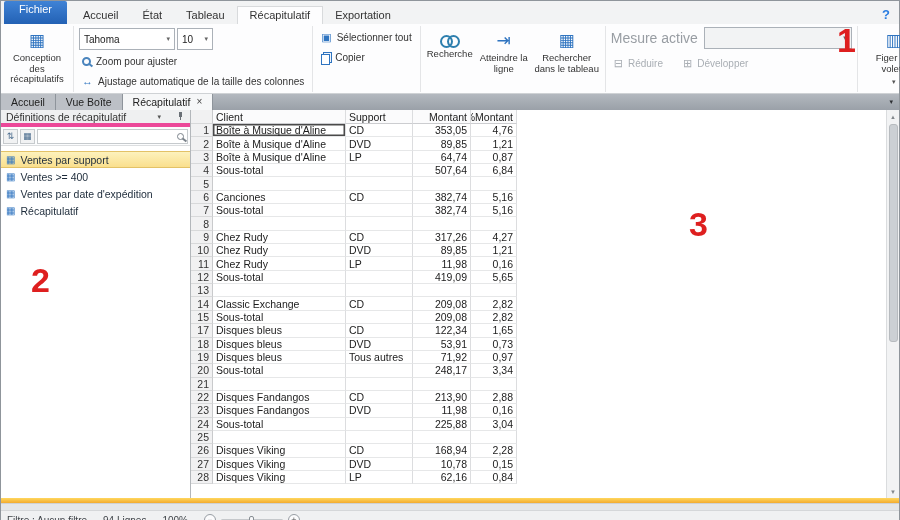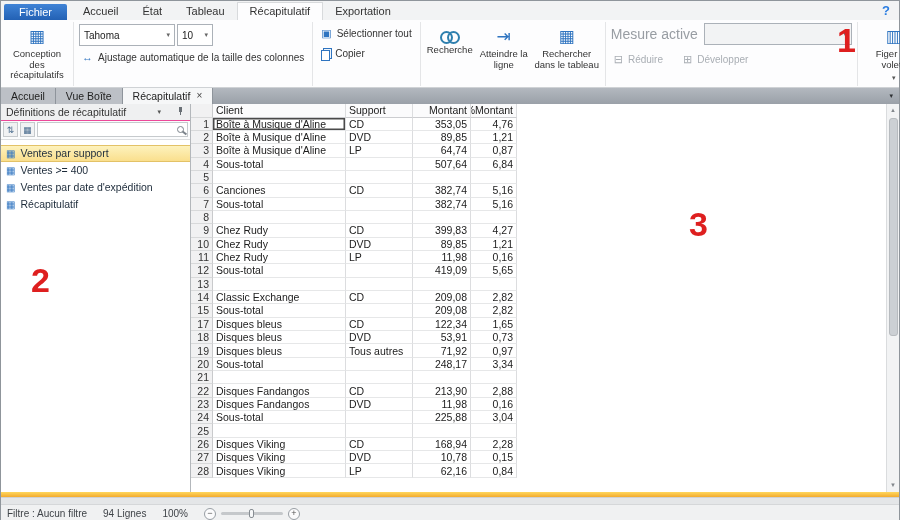--- a/index.html
+++ b/index.html
@@ -3,21 +3,21 @@
 <meta charset="utf-8">
 <style>
   *{margin:0;padding:0;box-sizing:border-box}
   html,body{width:900px;height:520px;overflow:hidden}
   body{font-family:"Liberation Sans",sans-serif;background:#dfe1e3}
   .window{position:relative;width:900px;height:520px;border:1px solid #8f959b;background:#fdfdfe;display:flex;flex-direction:column}
 
   
   .ribbon-tabs{flex:0 0 19px;background:#f2f3f4;display:flex;align-items:flex-end;padding-left:3px}
   .rtab{font-size:11px;color:#333;padding:2px 12px 3px;white-space:nowrap}
-  .rtab.file{background:linear-gradient(#3f83d6,#2361b4);color:#fff;border-radius:2px 2px 0 0;padding:2px 15px 2px;margin-right:4px}
+  .rtab.file{background:linear-gradient(#3f83d6,#2361b4);color:#fff;border-radius:2px 2px 0 0;padding:2px 15px 9px;margin-right:4px}
   .rtab.active{background:#fdfdfe;border:1px solid #d8dadc;border-bottom:none}
   .help-btn{margin-left:auto;color:#2a7de1;font-weight:bold;font-size:13px;padding:0 9px 2px}
 
   
   .ribbon-body{flex:0 0 66px;background:#fdfdfe;border-bottom:1px solid #cfd2d5;display:flex;padding:2px 0 1px}
   .rgroup{border-right:1px solid #e4e5e7;padding:2px 5px;display:flex;flex-direction:column;gap:2px}
   .rgroup.row{flex-direction:row}
   .big-btn{width:62px;display:flex;flex-direction:column;align-items:center;font-size:9.5px;line-height:10.5px;color:#333;text-align:center;padding-top:3px;gap:3px}
   .big-icon{font-size:17px;line-height:19px;color:#2f74c0}
   .small-btn{display:flex;align-items:center;gap:5px;font-size:10px;color:#333;height:18px;padding:0 3px;white-space:nowrap}
@@ -50,21 +50,21 @@
   
   .doc-tabs{flex:0 0 16px;background:linear-gradient(#b3b8bf,#9aa0a8);display:flex;align-items:stretch}
   .dtab{font-size:10.5px;color:#222;padding:0 10px;display:flex;align-items:center;gap:6px;background:#bcc0c6;border-right:1px solid #8e949b;white-space:nowrap}
   .dtab.active{background:#f6f7f8}
   .dtab .close{color:#444;font-size:10px;line-height:10px}
   .doc-arrow{margin-left:auto;color:#2c2f33;font-size:7px;display:flex;align-items:center;padding:0 6px}
 
   
   .content{flex:0 0 388px;display:flex;background:#fff;overflow:hidden}
   .sidebar{flex:0 0 190px;border-right:1px solid #b3b7bb;display:flex;flex-direction:column;background:#fff}
-  .sidebar-header{flex:0 0 17px;background:#eff0f1;border-bottom:1px solid #ec4899;display:flex;align-items:center;font-size:10.5px;color:#333;padding:0 5px;gap:16px}
+  .sidebar-header{flex:0 0 17px;background:#eff0f1;border-bottom:4px solid #ec4899;display:flex;align-items:center;font-size:10.5px;color:#333;padding:0 5px;gap:16px}
   .sidebar-header .title{flex:1;white-space:nowrap;overflow:hidden}
   .sidebar-header .caret{font-size:7px;color:#555}
   .search-row{flex:0 0 19px;display:flex;align-items:center;border-bottom:1px solid #dcdee0;padding:1px 2px;gap:2px;background:#fbfcfd}
   .mini-btn{width:15px;height:15px;border:1px solid #c6cacd;background:#f1f2f3;font-size:9px;color:#4a6c8e;display:flex;align-items:center;justify-content:center;flex:0 0 auto}
   .search-input{flex:1;height:15px;border:1px solid #c6cacd;background:#fff;display:flex;align-items:center;padding:0 3px;gap:3px}
   .search-input input{flex:1;border:none;outline:none;font-size:10px;min-width:0;font-family:"Liberation Sans",sans-serif}
   .side-list{flex:1;padding-top:5px}
   .side-item{height:17px;display:flex;align-items:center;gap:5px;padding:0 5px;font-size:10.5px;color:#1d2b3a;white-space:nowrap}
   .side-item.selected{background:linear-gradient(#fdf2bd,#fadf8d);border-top:1px solid #e3c267;border-bottom:1px solid #e3c267}
   .sitem-icon{color:#2f74c0;font-size:10px}
@@ -134,20 +134,24 @@
         <div class="combo font">
           <span>Tahoma</span>
           <span class="arrow">▾</span>
         </div>
         <div class="combo size">
           <span>10</span>
           <span class="arrow">▾</span>
         </div>
       </div>
       <div class="small-btn">
+        <span class="mag"></span>
+        <span>Zoom pour ajuster</span>
+      </div>
+      <div class="small-btn">
         <span class="g-ic">↔</span>
         <span>Ajustage automatique de la taille des colonnes</span>
       </div>
     </div>
 
     <div class="rgroup">
       <div class="small-btn">
         <span class="g-ic">▣</span>
         <span>Sélectionner tout</span>
       </div>
@@ -315,21 +319,21 @@
               <div class="cell num">8</div>
               <div class="cell c0"></div>
               <div class="cell c1"></div>
               <div class="cell c2"></div>
               <div class="cell c3"></div>
             </div>
             <div class="trow">
               <div class="cell num">9</div>
               <div class="cell c0">Chez Rudy</div>
               <div class="cell c1">CD</div>
-              <div class="cell c2">399,83</div>
+              <div class="cell c2">317,26</div>
               <div class="cell c3">4,27</div>
             </div>
             <div class="trow">
               <div class="cell num">10</div>
               <div class="cell c0">Chez Rudy</div>
               <div class="cell c1">DVD</div>
               <div class="cell c2">89,85</div>
               <div class="cell c3">1,21</div>
             </div>
             <div class="trow">

